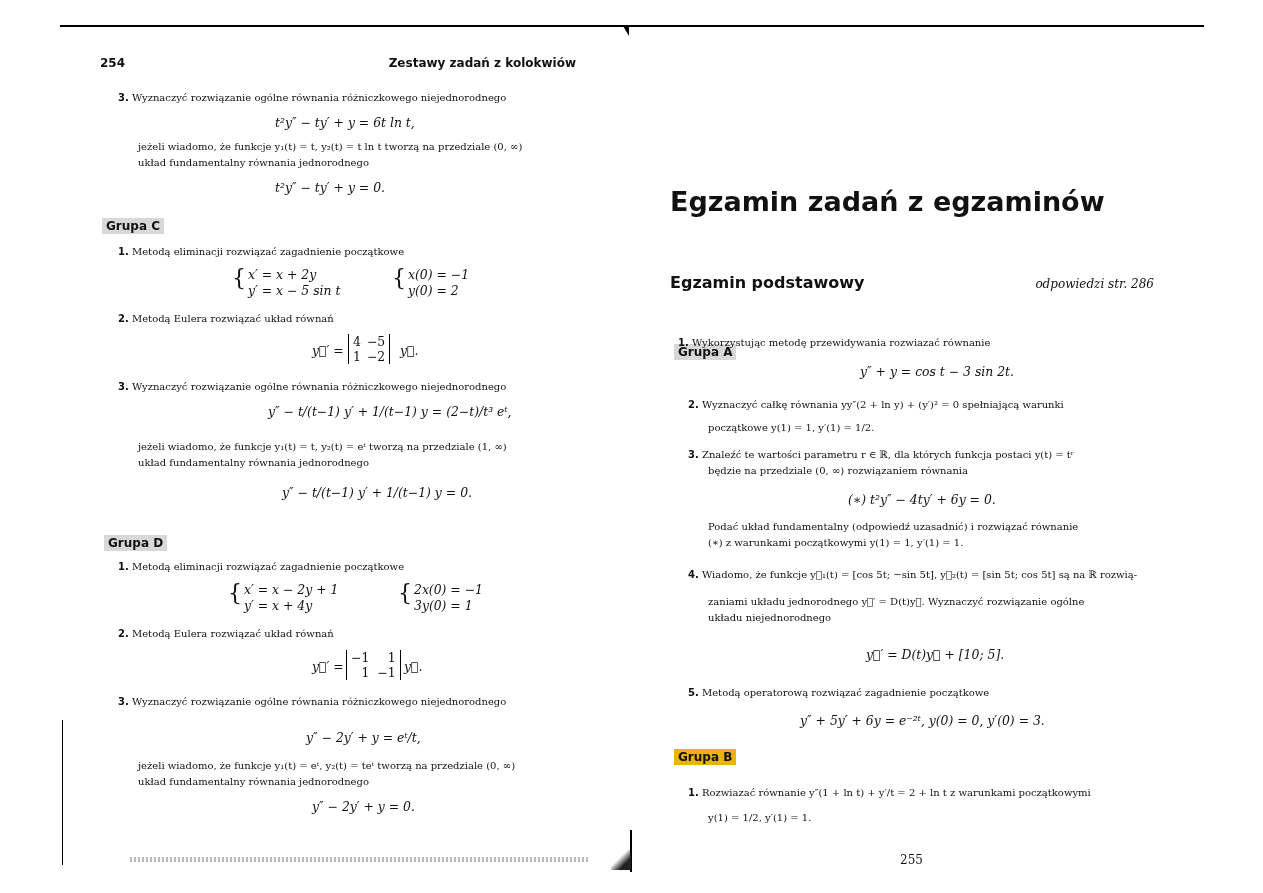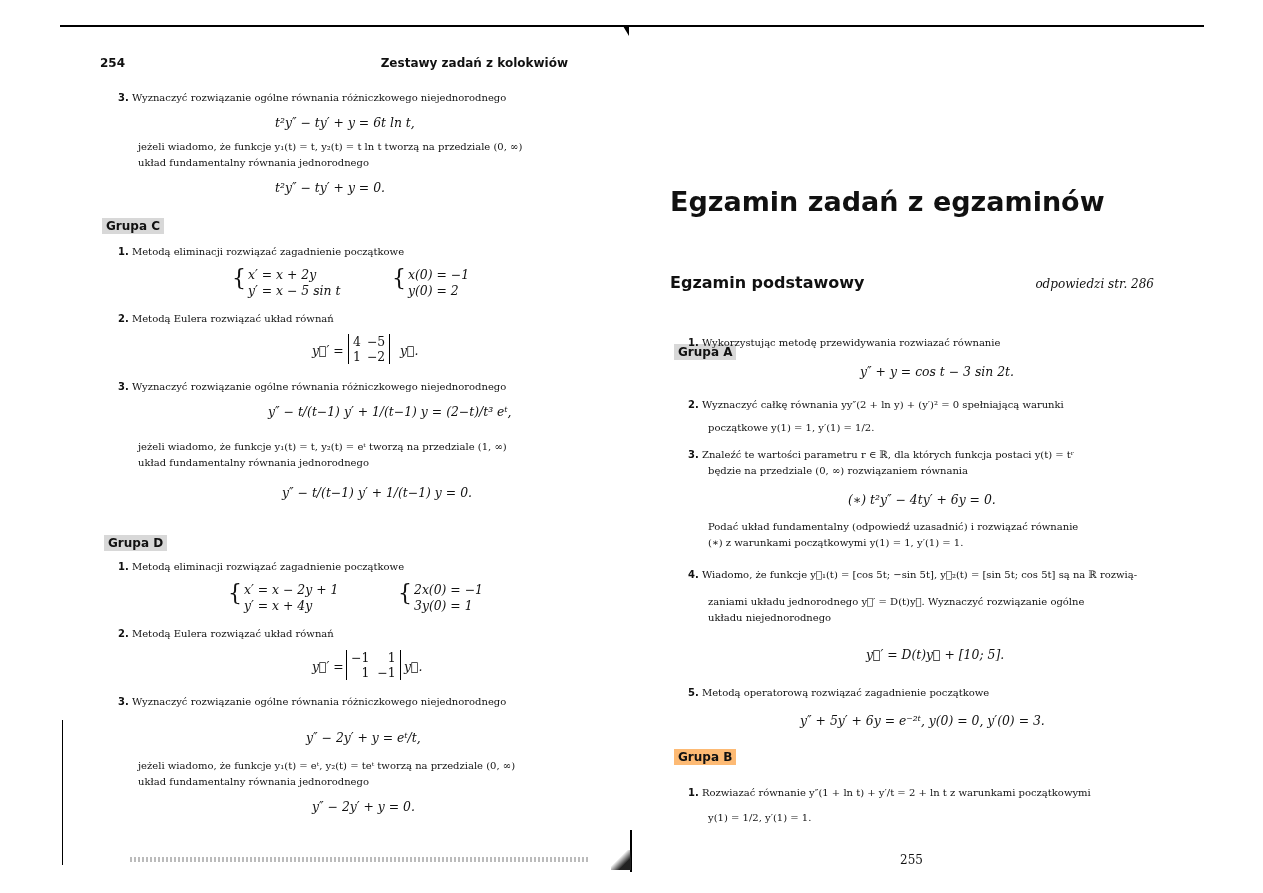--- a/index.html
+++ b/index.html
@@ -5,21 +5,21 @@
   html,body{margin:0;padding:0;background:#fff;}
   body{width:1263px;height:893px;position:relative;overflow:hidden;font-family:"DejaVu Serif",serif;color:#111;}
   .topline{position:absolute;left:60px;top:25px;width:1144px;height:2px;background:#000;}
   .notch{position:absolute;left:623px;top:26px;width:0;height:0;border-left:6px solid transparent;border-right:0 solid transparent;border-top:10px solid #000;}
   .page{position:absolute;top:0;}
   .left{left:100px;width:488px;}
   .right{left:670px;width:488px;}
   .sans{font-family:"DejaVu Sans",sans-serif;}
   .runhead{position:absolute;top:56px;left:0;width:488px;font-size:12px;font-weight:bold;}
   .runhead .num{position:absolute;left:0;}
-  .runhead .ttl{position:absolute;right:20px;margin-left:32px;}
+  .runhead .ttl{position:absolute;right:12px;margin-left:32px;}
   .txt{position:absolute;font-size:10px;line-height:16px;white-space:nowrap;}
   .eq{position:absolute;font-size:12.4px;font-style:italic;white-space:nowrap;}
   .lbl{font-family:"DejaVu Sans",sans-serif;font-weight:bold;font-style:normal;}
   .grp{position:absolute;font-family:"DejaVu Sans",sans-serif;font-weight:bold;font-size:12px;background:#d8d8d8;padding:1px 4px;}
   .title{position:absolute;font-family:"DejaVu Sans",sans-serif;font-weight:bold;font-size:27px;}
   .sub{position:absolute;font-family:"DejaVu Sans",sans-serif;font-weight:bold;font-size:16px;}
   .ans{position:absolute;font-style:italic;font-size:12px;}
   .pgnum{position:absolute;font-size:12px;}
   .bottomdots{position:absolute;left:130px;top:857px;width:460px;height:5px;background:repeating-linear-gradient(90deg,#bbb 0 2px,#fff 2px 4px);}
   .vbar-l{position:absolute;left:62px;top:720px;width:1px;height:145px;background:#000;}
@@ -92,41 +92,41 @@
   <div class="txt" style="left:38px;top:774px;">układ fundamentalny równania jednorodnego</div>
   <div class="eq" style="left:212px;top:799px;">y″ − 2y′ + y = 0.</div>
 </div>
 
 <div class="page right">
   <div class="title" style="left:0;top:186px;">Egzamin zadań z egzaminów</div>
   <div class="sub" style="left:0;top:273px;">Egzamin podstawowy</div>
   <div class="ans" style="right:4px;top:277px;">odpowiedzi str. 286</div>
 
   <div class="grp" style="left:4px;top:308px;margin-top:36px;">Grupa A</div>
-  <div class="txt" style="left:18px;top:335px;text-align:center;"><span class="lbl">1.</span> <span>Wykorzystując metodę przewidywania rozwiazać równanie</span></div>
+  <div class="txt" style="left:8px;top:335px;text-align:center;"><span class="lbl">1.</span> <span>Wykorzystując metodę przewidywania rozwiazać równanie</span></div>
   <div class="eq" style="left:190px;top:364px;">y″ + y = cos t − 3 sin 2t.</div>
 
   <div class="txt" style="left:18px;top:397px;"><span class="lbl">2.</span> <span>Wyznaczyć całkę równania yy″(2 + ln y) + (y′)² = 0 spełniającą warunki</span></div>
   <div class="txt" style="left:38px;top:420px;">początkowe y(1) = 1, y′(1) = 1/2.</div>
 
   <div class="txt" style="left:18px;top:447px;"><span class="lbl">3.</span> <span>Znaleźć te wartości parametru r ∈ ℝ, dla których funkcja postaci y(t) = tʳ</span></div>
   <div class="txt" style="left:38px;top:463px;">będzie na przedziale (0, ∞) rozwiązaniem równania</div>
   <div class="eq" style="left:178px;top:492px;">(∗)   t²y″ − 4ty′ + 6y = 0.</div>
   <div class="txt" style="left:38px;top:519px;">Podać układ fundamentalny (odpowiedź uzasadnić) i rozwiązać równanie</div>
   <div class="txt" style="left:38px;top:535px;">(∗) z warunkami początkowymi y(1) = 1, y′(1) = 1.</div>
 
   <div class="txt" style="left:18px;top:567px;"><span class="lbl">4.</span> <span>Wiadomo, że funkcje y⃗₁(t) = [cos 5t; −sin 5t], y⃗₂(t) = [sin 5t; cos 5t] są na ℝ rozwią-</span></div>
   <div class="txt" style="left:38px;top:594px;">zaniami układu jednorodnego y⃗′ = D(t)y⃗. Wyznaczyć rozwiązanie ogólne</div>
   <div class="txt" style="left:38px;top:610px;">układu niejednorodnego</div>
   <div class="eq" style="left:196px;top:647px;">y⃗′ = D(t)y⃗ + [10; 5].</div>
 
   <div class="txt" style="left:18px;top:685px;text-align:center;"><span class="lbl">5.</span> <span>Metodą operatorową rozwiązać zagadnienie początkowe</span></div>
   <div class="eq" style="left:130px;top:713px;">y″ + 5y′ + 6y = e⁻²ᵗ,  y(0) = 0,  y′(0) = 3.</div>
 
-  <div class="grp" style="left:4px;top:749px;background:#fdba74;">Grupa B</div>
+  <div class="grp" style="left:4px;top:749px;background:#eab308;">Grupa B</div>
   <div class="txt" style="left:18px;top:785px;"><span class="lbl">1.</span> <span>Rozwiazać równanie y″(1 + ln t) + y′/t = 2 + ln t z warunkami początkowymi</span></div>
   <div class="txt" style="left:38px;top:810px;">y(1) = 1/2, y′(1) = 1.</div>
 
   <div class="pgnum" style="left:230px;top:853px;">255</div>
 </div>
 
 <div class="vbar-l"></div>
 <div class="bottomdots"></div>
 <div class="vbar-r"></div>
 <div class="blob"></div>

